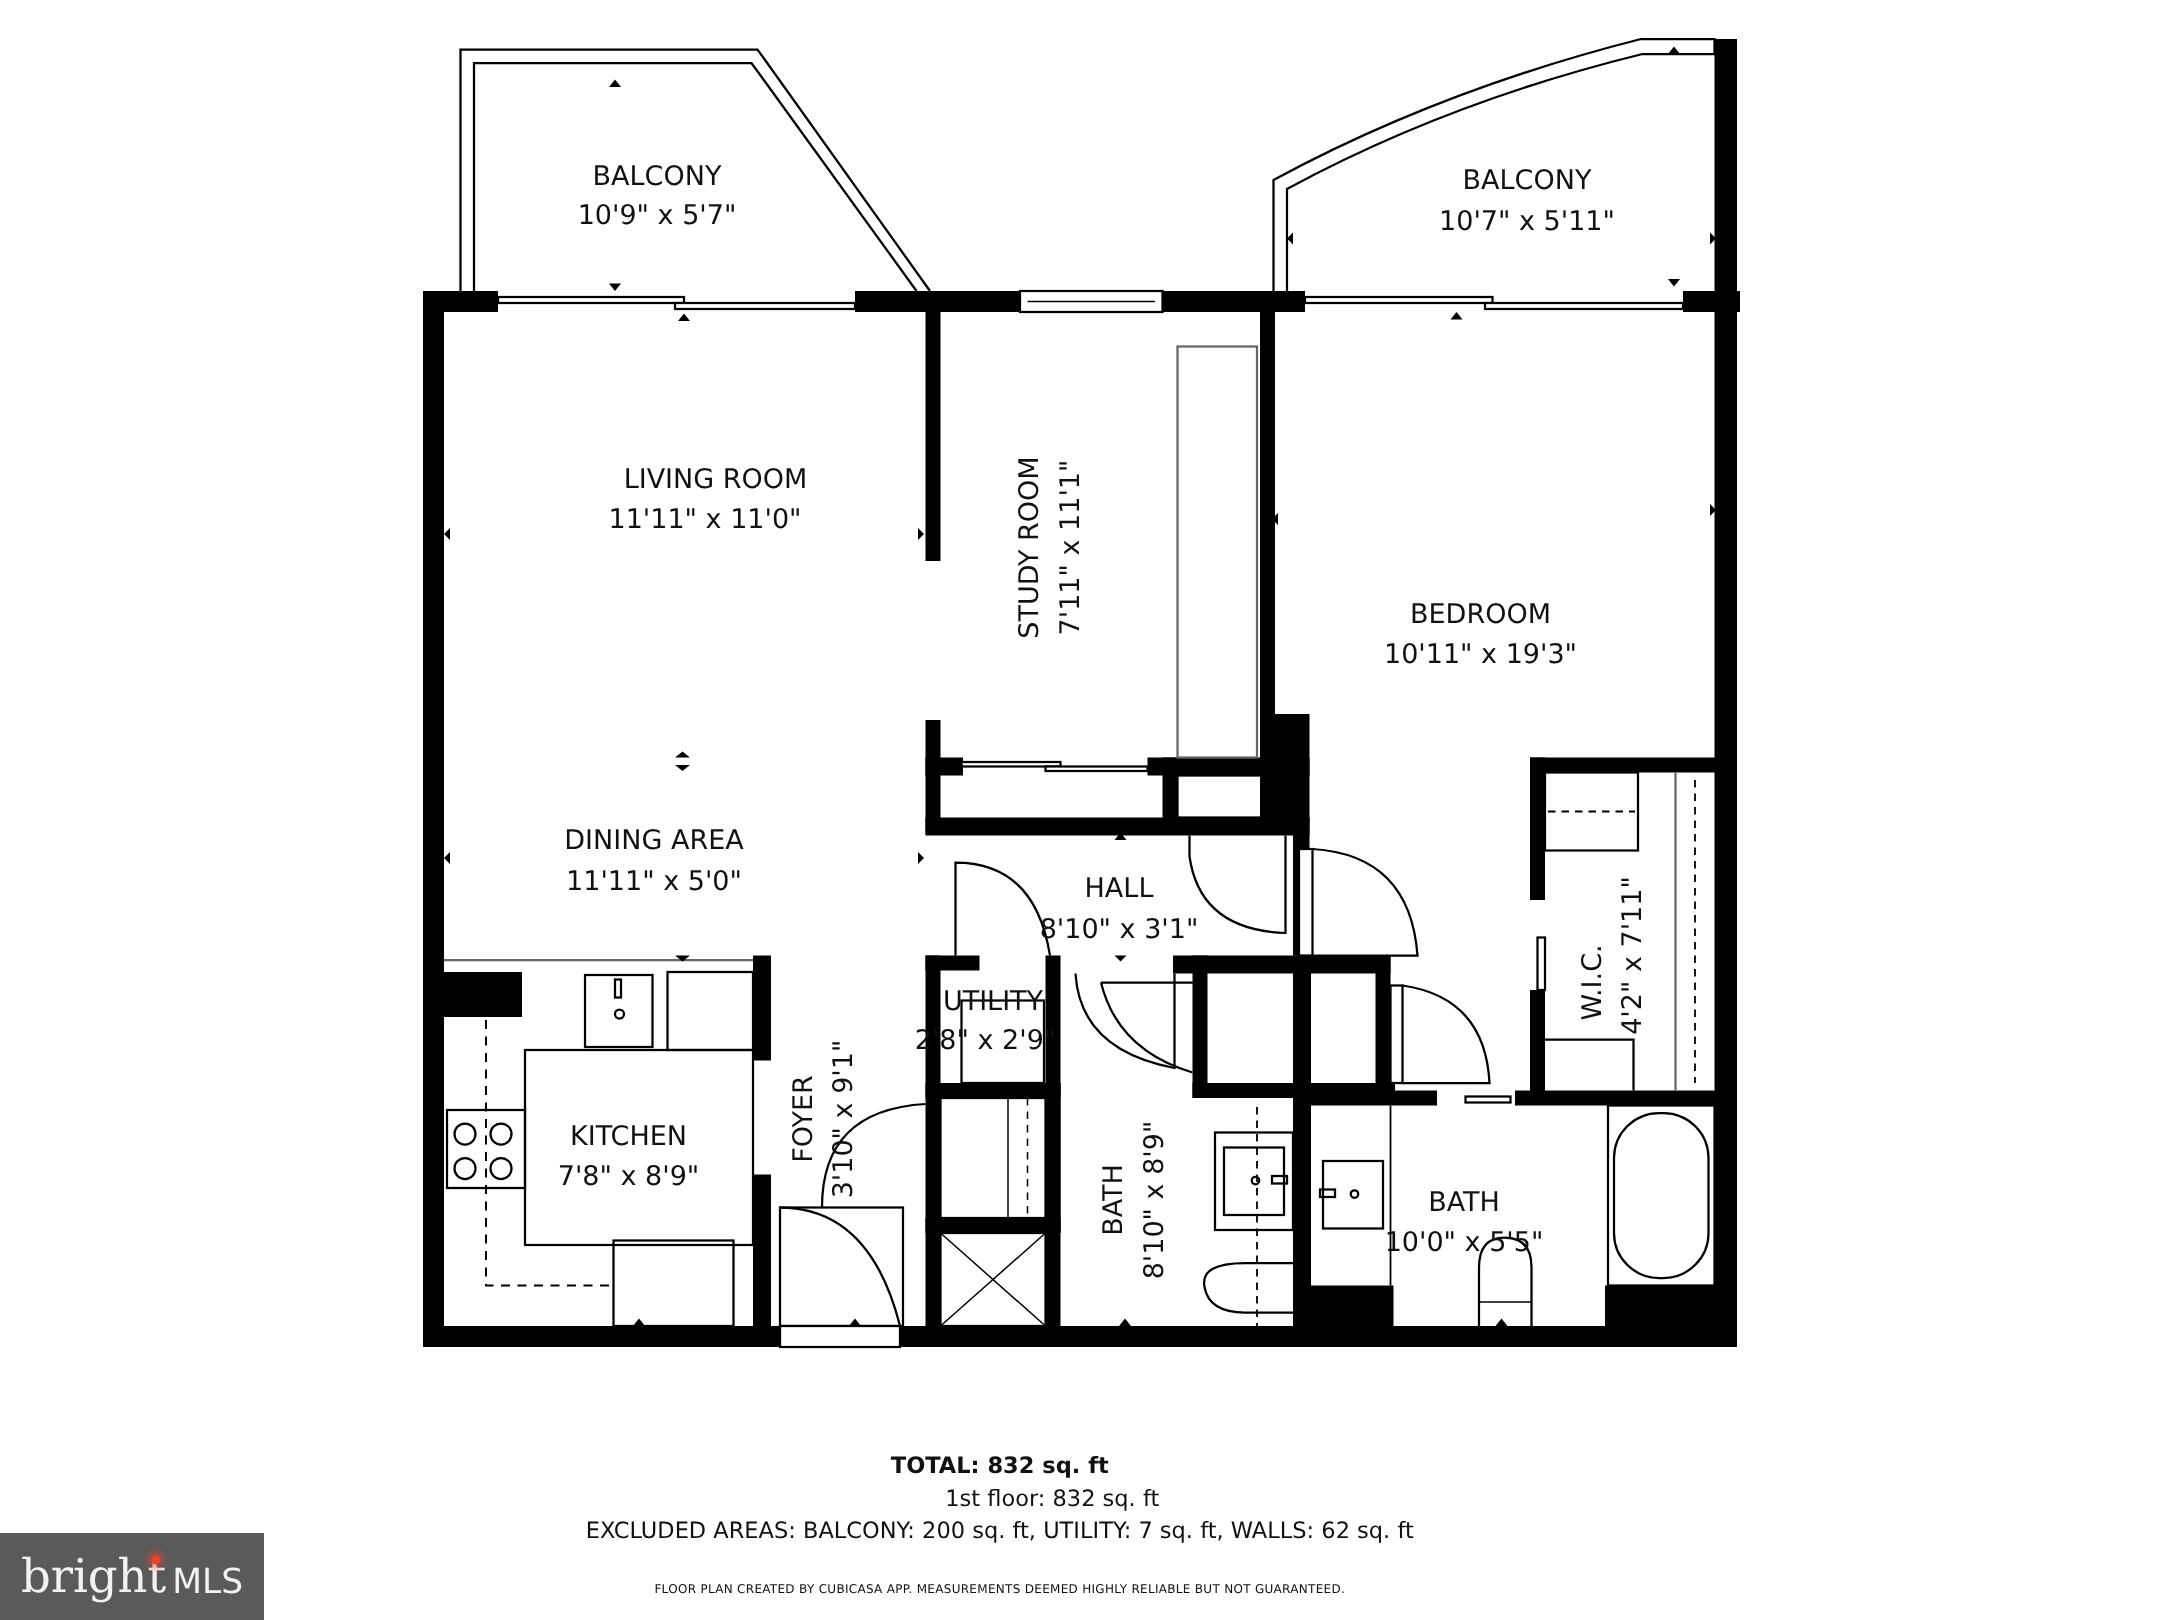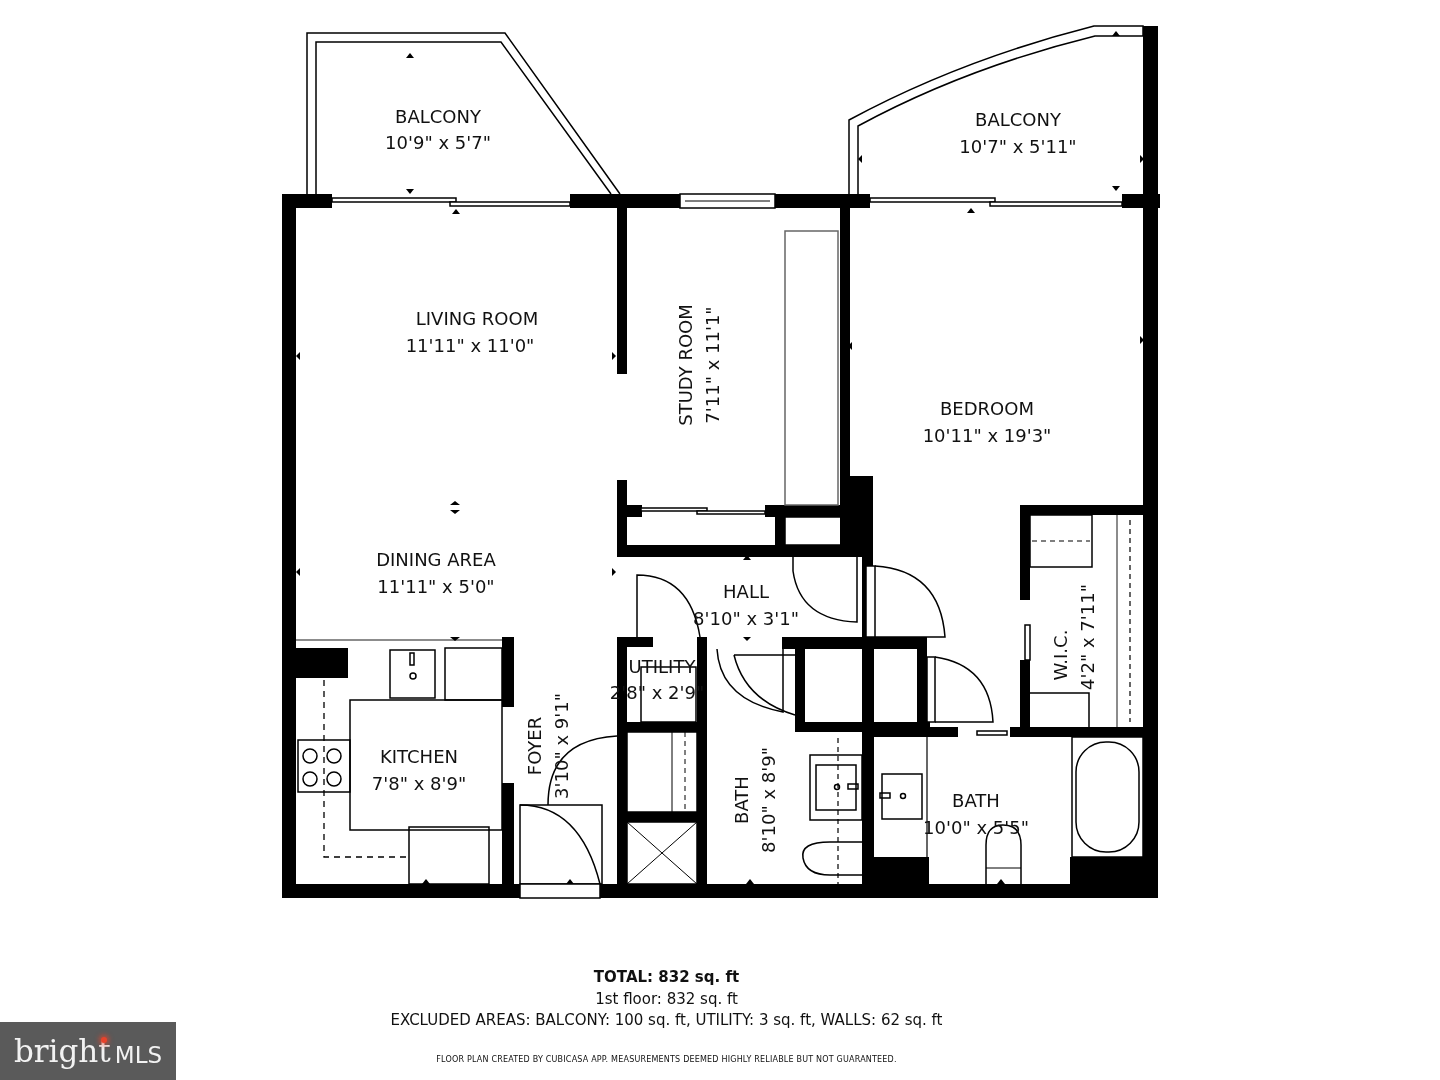--- a/index.html
+++ b/index.html
@@ -6,21 +6,21 @@
   body { width:1440px; height:1080px; position:relative; overflow:hidden; font-family:"DejaVu Sans", sans-serif; color:#111; }
   #plan { position:absolute; left:0; top:0; width:1440px; height:1080px; }
   .lbl { font-family:"DejaVu Sans", sans-serif; font-size:18px; fill:#111; text-anchor:middle; }
   .wall { fill:#000; }
   .thin { fill:none; stroke:#000; stroke-width:1.5; }
   .thin2 { fill:#fff; stroke:#000; stroke-width:1.5; }
   .dash { fill:none; stroke:#000; stroke-width:1.3; stroke-dasharray:6 5; }
   .gray { fill:none; stroke:#666; stroke-width:1.5; }
   .footer { position:absolute; left:0; width:1333px; text-align:center; font-family:"DejaVu Sans", sans-serif; color:#111; }
   .f-total { top:968px; font-size:15px; font-weight:bold; }
-  .f-floor { top:990px; font-size:15px; }
+  .f-floor { top:990px; font-size:15px;padding-left:35px; }
   .f-excl { top:1011px; font-size:15px; }
   .f-disc { top:1045px; font-size:8px; letter-spacing:0.2px;margin-top:10px; }
   .logo { position:absolute; left:0; top:1022px; width:176px; height:58px; background:#5a5a5a; display:flex; align-items:center; justify-content:center; gap:4px; }
   .logo .b { font-family:"DejaVu Serif", serif; font-size:31px; color:#f2f2f2; position:relative; }
   .logo .m { font-family:"DejaVu Sans", sans-serif; font-size:23px; color:#f2f2f2; margin-top:8px; }
   .logo .spark { position:absolute; right:4px; top:4px; width:6px; height:6px; border-radius:50%; background:#e8432b; box-shadow:0 0 5px 2px rgba(232,67,43,0.7); }
 </style>
 </head>
 <body>
 
@@ -245,19 +245,19 @@
     <path d="M743,637 l4,4 l4,-4z"></path>
       <path d="M422,884 l4,-5 l4,5z"></path>
     <path d="M566,884 l4,-5 l4,5z"></path>
       <path d="M746,884 l4,-5 l4,5z"></path>
     <path d="M997,884 l4,-5 l4,5z"></path>
   </g>
 </svg>
 
 <div class="footer f-total">TOTAL: 832 sq. ft</div>
 <div class="footer f-floor">1st floor: 832 sq. ft</div>
-<div class="footer f-excl">EXCLUDED AREAS: BALCONY: 100 sq. ft, UTILITY: 3 sq. ft, WALLS: 62 sq. ft</div>
+<div class="footer f-excl">EXCLUDED AREAS: BALCONY: 200 sq. ft, UTILITY: 7 sq. ft, WALLS: 62 sq. ft</div>
 <div class="footer f-disc">FLOOR PLAN CREATED BY CUBICASA APP. MEASUREMENTS DEEMED HIGHLY RELIABLE BUT NOT GUARANTEED.</div>
 
 <div class="logo">
   <span class="b"><span>bright</span><span class="spark"></span></span>
   <span class="m">MLS</span>
 </div>
 
 </body></html>

